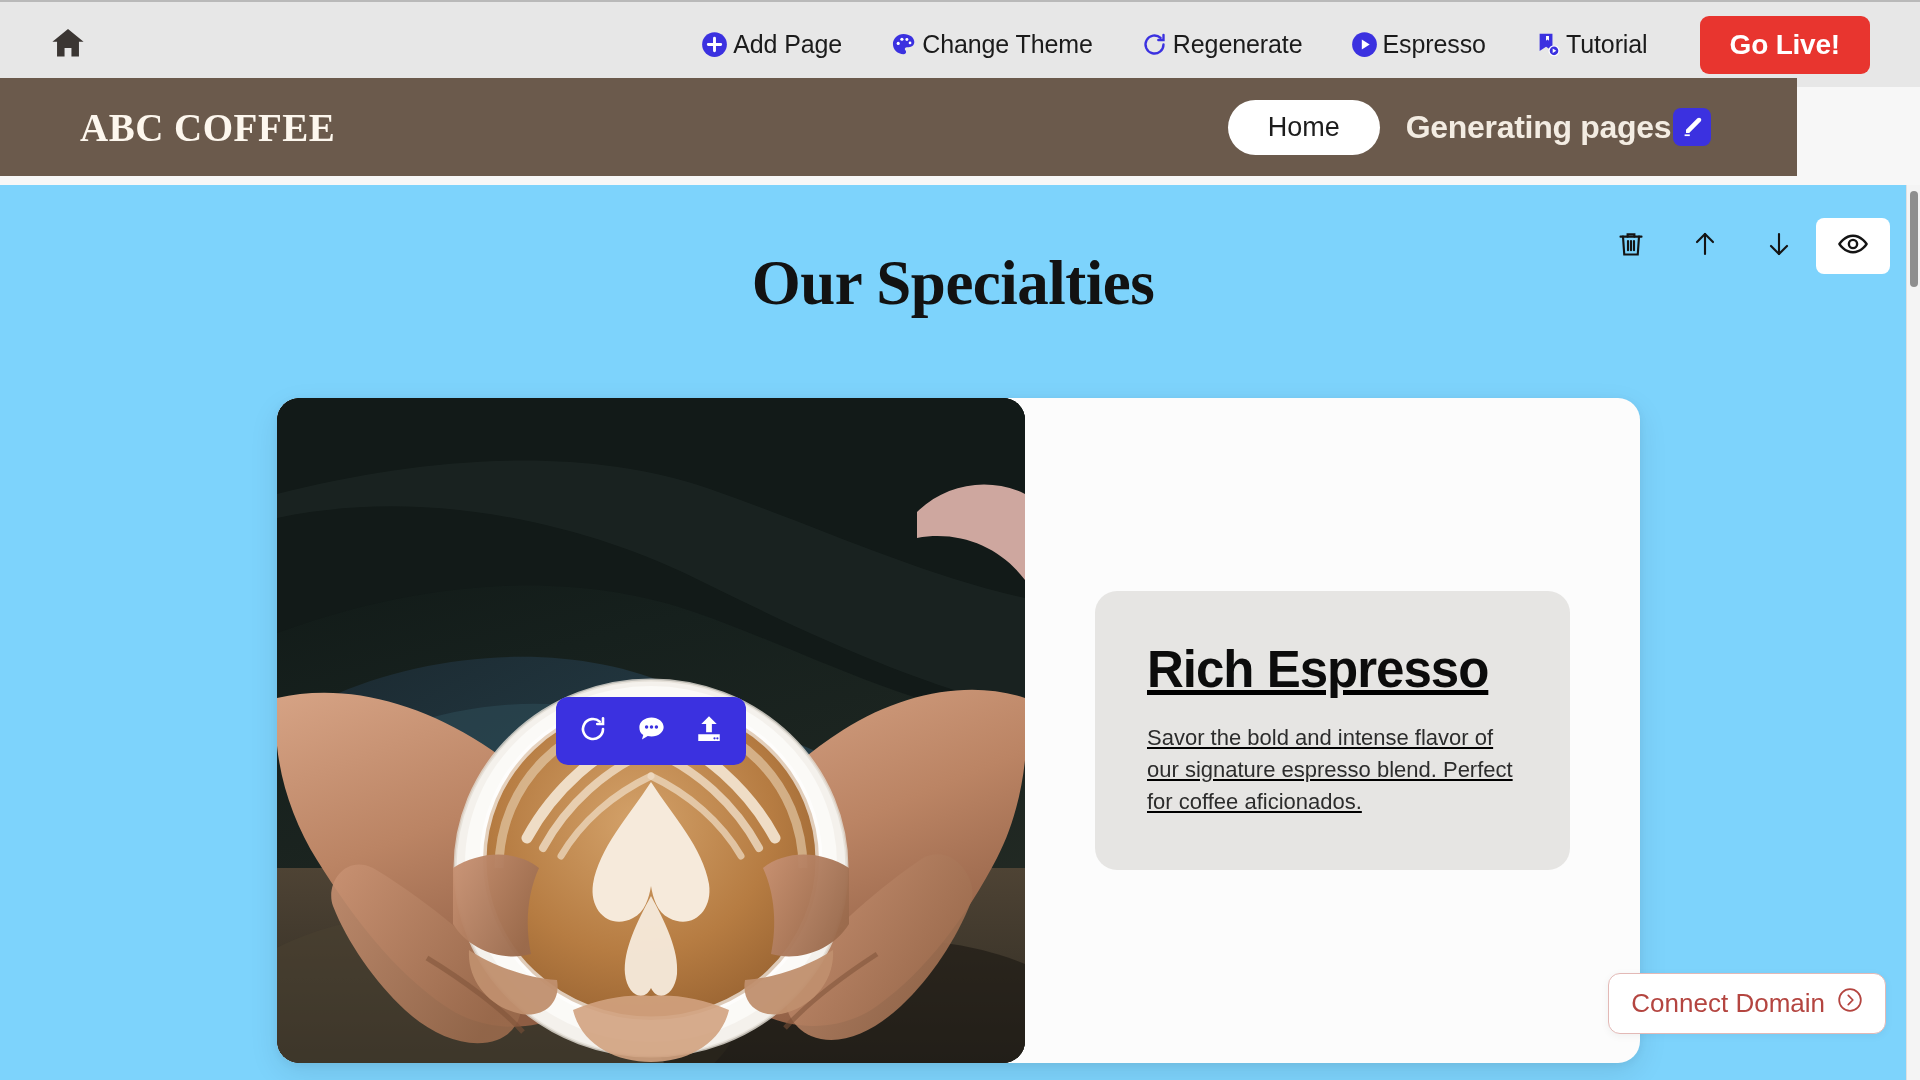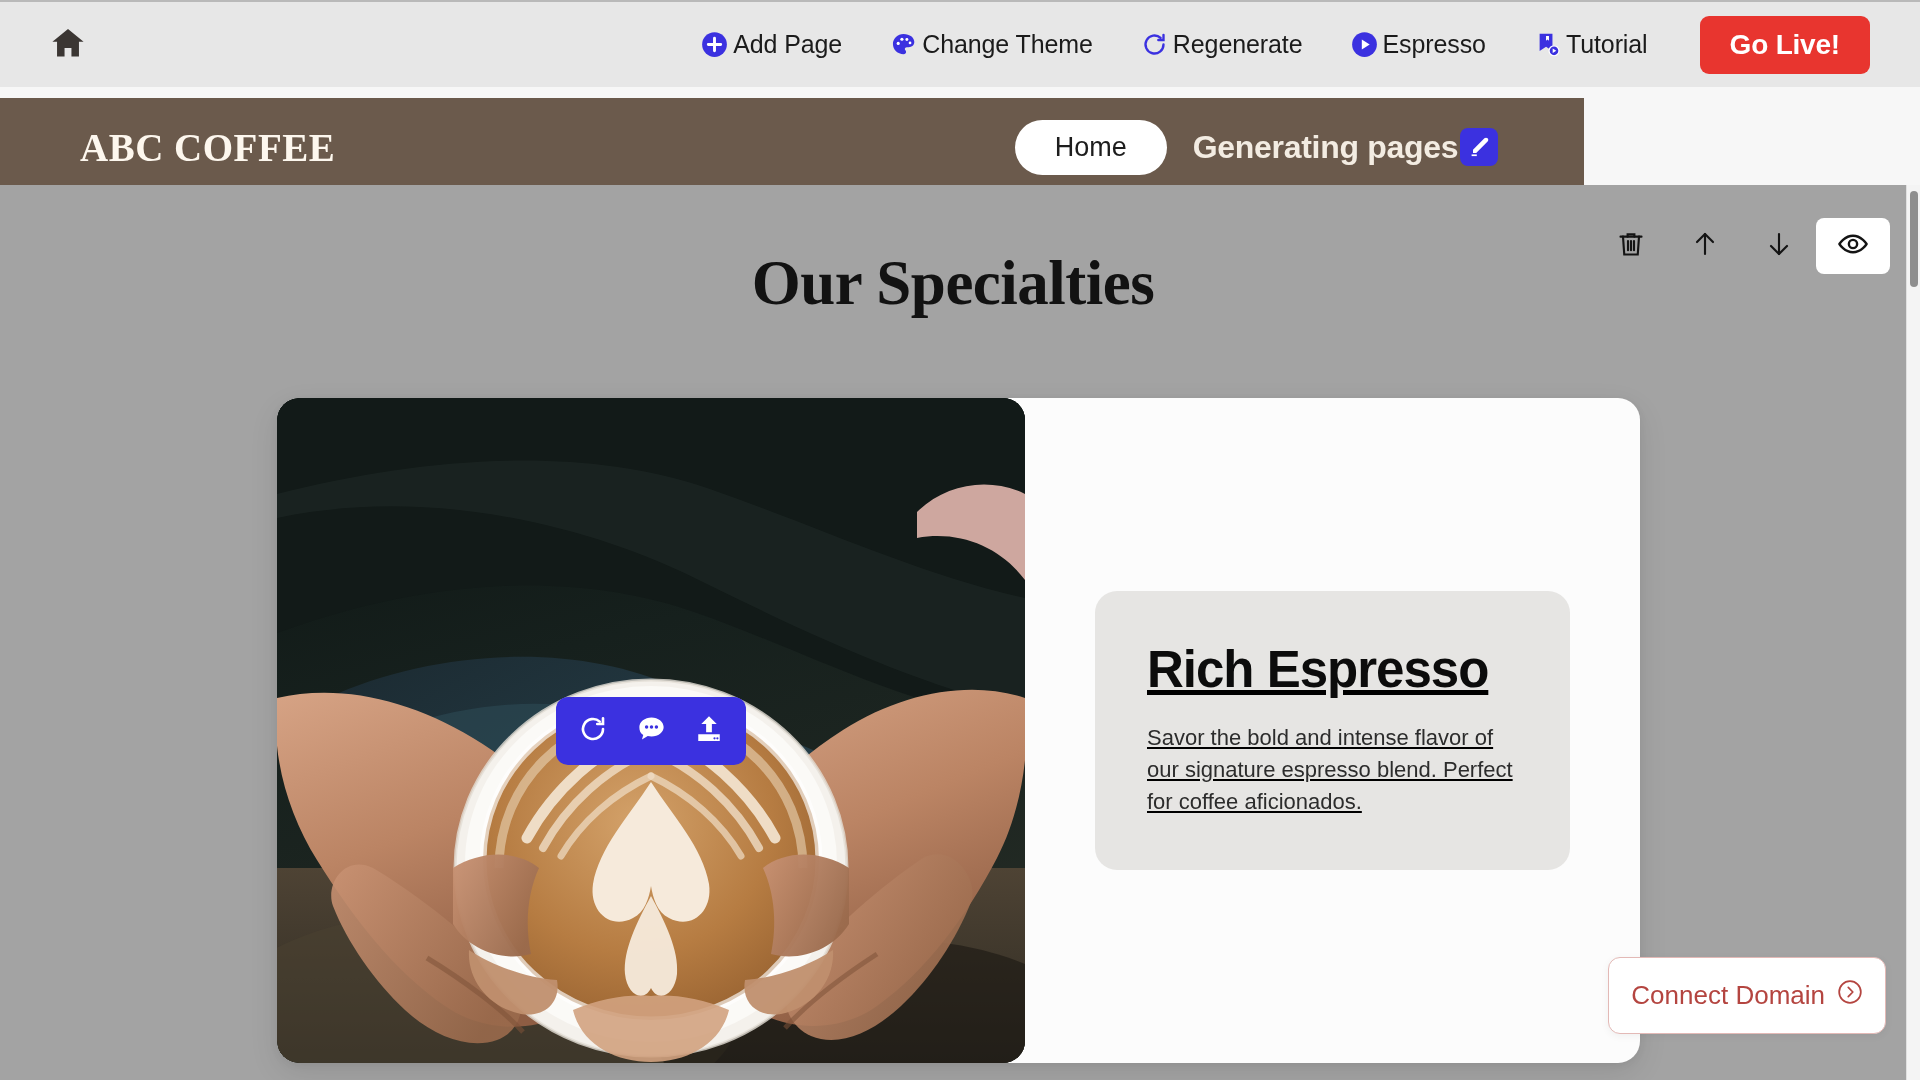--- a/index.html
+++ b/index.html
@@ -73,22 +73,22 @@
     border-radius: 9px;
     padding: 13px 30px;
     cursor: pointer;
     font-family: "Liberation Sans", sans-serif;
     letter-spacing: -0.2px;
   }
 
   
   .site-nav {
     position: absolute;
-    top: 98px; left: 0;
-    width: 1584px;
+    top: 78px; left: 0;
+    width: 1797px;
     height: 98px;
     background: #6b5a4c;
     display: flex;
     align-items: center;
     padding: 12px 80px;
   }
 
   .site-logo {
     font-family: "Liberation Serif", serif;
     font-weight: bold;
@@ -142,21 +142,21 @@
     justify-content: center;
     cursor: pointer;
   }
 
   
   .canvas {
     position: absolute;
     top: 185px; left: 0;
     width: 1906px;
     height: 895px;
-    background: #a3a3a3;
+    background: #7dd3fc;
     overflow: hidden;
   }
 
   .section-tools {
     position: absolute;
     top: 33px;
     right: 16px;
     display: flex;
     align-items: center;
     gap: 0px;
@@ -270,21 +270,21 @@
   
   .connect-domain {
     position: absolute;
     right: 20px;
     bottom: 46px;
     background: #ffffff;
     border: 1px solid #e3b9b6;
     border-radius: 12px;
     color: #b44540;
     font-size: 26px;
-    padding: 21px 22px;
+    padding: 13px 22px;
     display: flex;
     align-items: center;
     gap: 12px;
     cursor: pointer;
     box-shadow: 0 2px 8px rgba(0,0,0,0.05);
     font-family: "Liberation Sans", sans-serif;
     white-space: nowrap;
   }
 
   

